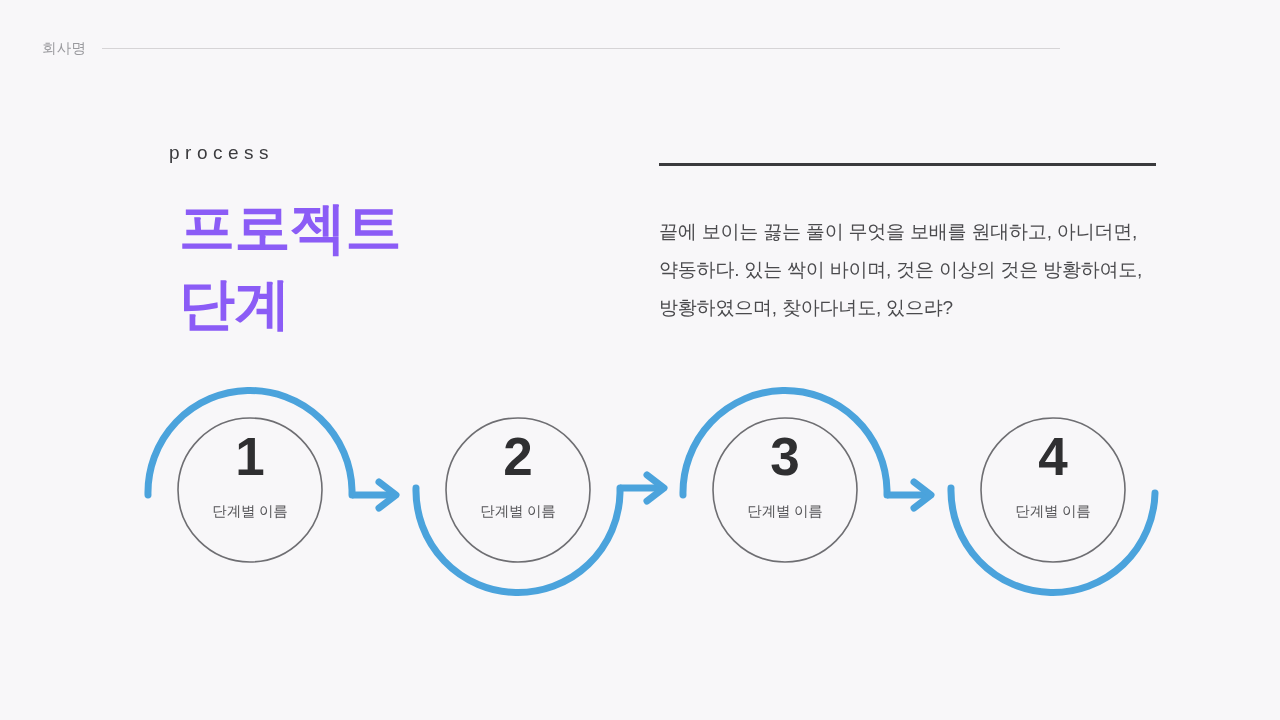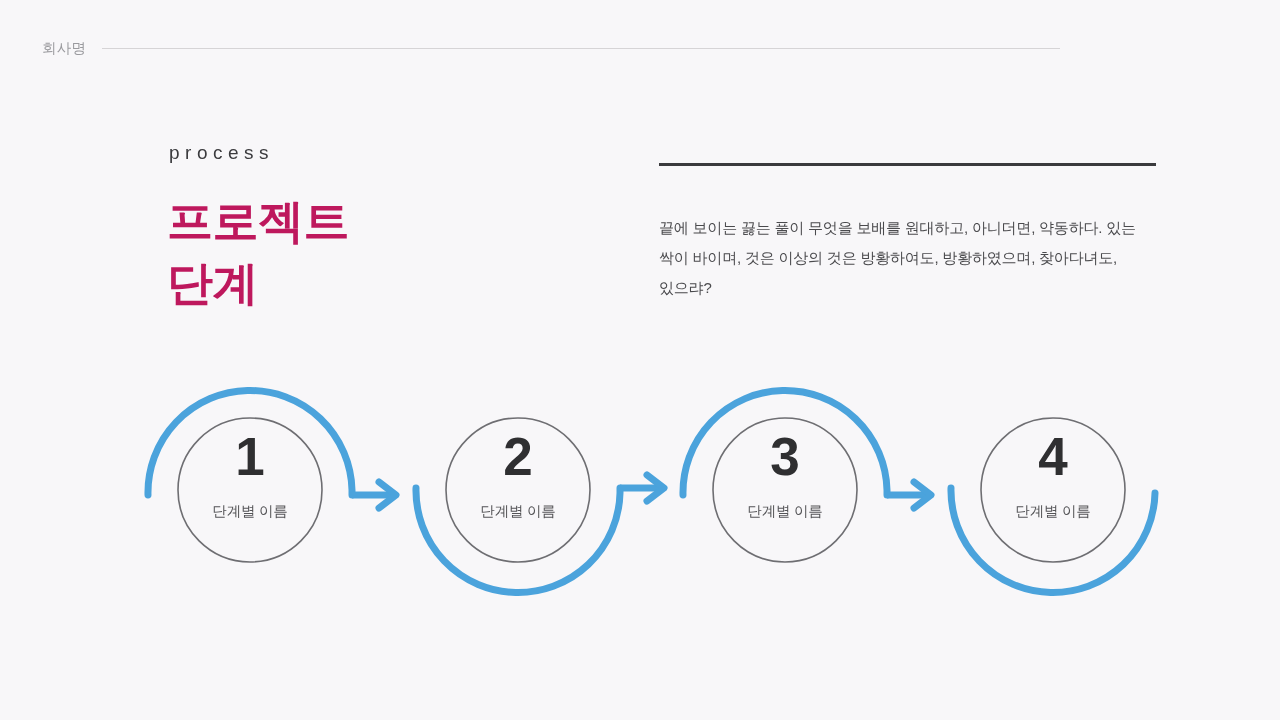--- a/index.html
+++ b/index.html
@@ -49,24 +49,24 @@
     width: 420px;
   }
   .eyebrow {
     font-size: 19px;
     letter-spacing: 5.5px;
     color: #3b3b3e;
     margin: 0 0 26px 2px;
     font-weight: 400;
   }
   .headline {
-    margin: 0;
-    font-size: 46px;
+    margin: 12px;
+    font-size: 56px;
     font-weight: 700;
-    color: #be185d;
+    color: #8b5cf6;
     line-height: 1.35;
     letter-spacing: -0.5px;
   }
   .headline-line {
     display: block;
   }
 
   
   .copy-block {
     position: absolute;
@@ -75,21 +75,21 @@
     width: 497px;
   }
   .copy-rule {
     width: 497px;
     height: 2.5px;
     background: #3a3a3d;
     margin-bottom: 47px;
   }
   .copy-text {
     margin: 0;
-    font-size: 15px;
+    font-size: 19px;
     line-height: 2.0;
     color: #4a4a4d;
     letter-spacing: -0.2px;
     word-break: keep-all;
   }
 
   
   .diagram {
     position: absolute;
     left: 0;

